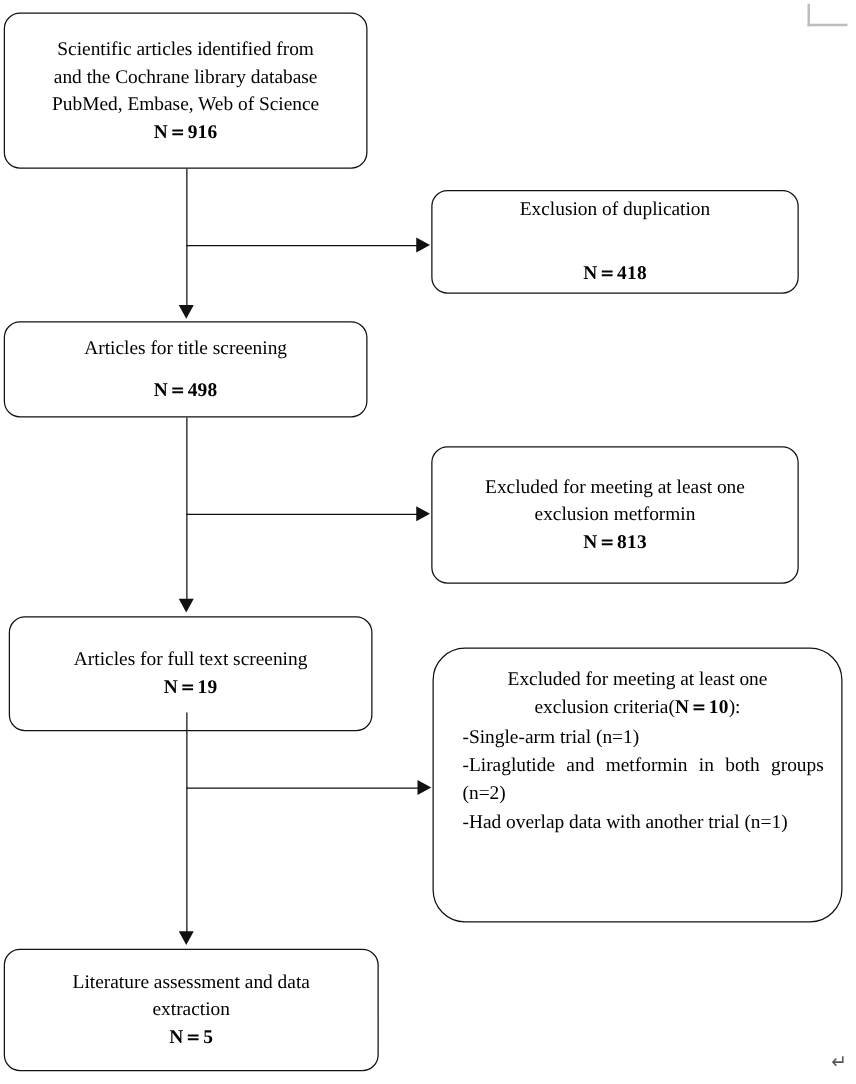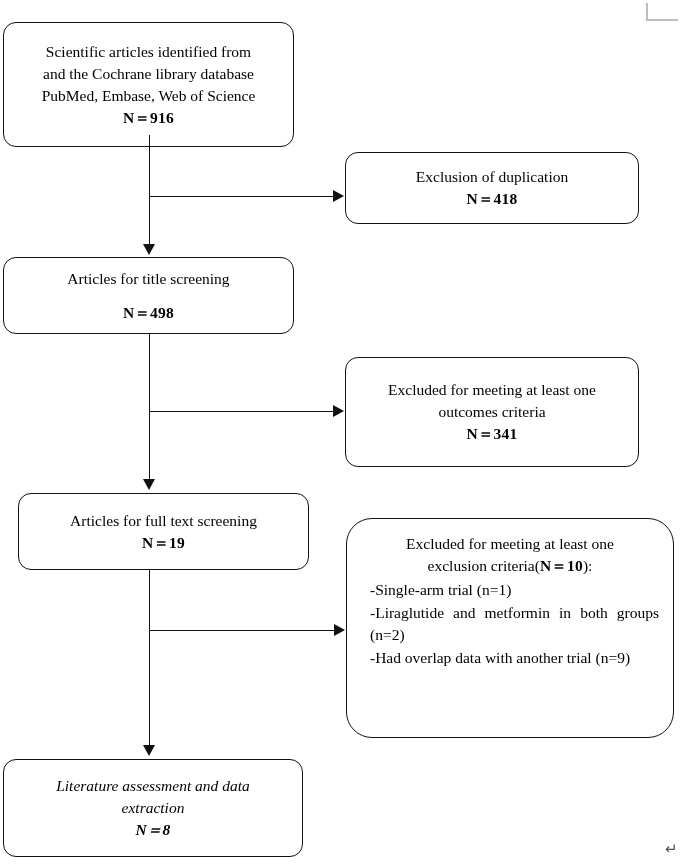--- a/index.html
+++ b/index.html
@@ -29,27 +29,27 @@
     font-size: 15.5px;
     line-height: 1.42;
     padding: 4px 10px;
   }
   .box .ln { display: block; white-space: nowrap; }
   .box .num { font-weight: bold; letter-spacing: 0.2px; }
   .box.rad-sm { border-radius: 13px; }
   .box.rad-lg { border-radius: 26px; }
 
   
-  #box-identified { left: 3px;  top: 22px;  width: 291px; height: 125px; }
+  #box-identified { left: 3px;  top: 10px;  width: 291px; height: 125px; }
   #box-title      { left: 3px;  top: 257px; width: 291px; height: 77px; gap: 12px; }
-  #box-fulltext   { left: 18px;  top: 493px; width: 291px; height: 77px; text-align: center; }
-  #box-final      { left: 3px;  top: 759px; width: 300px; height: 98px; font-style: italic; }
+  #box-fulltext   { left: 7px;  top: 493px; width: 291px; height: 92px; text-align: center; }
+  #box-final      { left: 3px;  top: 759px; width: 300px; height: 98px; }
 
   
-  #box-dup        { left: 345px; top: 152px; width: 294px; height: 72px; }
+  #box-dup        { left: 345px; top: 152px; width: 294px; height: 83px; justify-content: space-between; }
   #box-excl-title { left: 345px; top: 357px; width: 294px; height: 110px; }
   #box-excl-full  { left: 346px; top: 518px; width: 328px; height: 220px;
                     justify-content: flex-start; padding: 14px 14px 10px 14px; }
 
   
   .excl-head { display: block; text-align: center; }
   .excl-list { margin-top: 2px; text-align: justify; text-justify: inter-word; font-family: Liberation Serif, serif; }
   .excl-item {
     display: block;
     text-indent: 0;
@@ -136,41 +136,41 @@
   </div>
 
   <div class="box rad-sm" id="box-fulltext">
     <span class="ln">Articles for full text screening</span>
     <span class="ln num">N＝19</span>
   </div>
 
   <div class="box rad-sm" id="box-final">
     <span class="ln">Literature assessment and data</span>
     <span class="ln">extraction</span>
-    <span class="ln num">N＝8</span>
+    <span class="ln num">N＝5</span>
   </div>
 
   <div class="box rad-sm" id="box-dup">
     <span class="ln">Exclusion of duplication</span>
     <span class="ln num">N＝418</span>
   </div>
 
   <div class="box rad-sm" id="box-excl-title">
     <span class="ln">Excluded for meeting at least one</span>
-    <span class="ln">outcomes criteria</span>
-    <span class="ln num">N＝341</span>
+    <span class="ln">exclusion metformin</span>
+    <span class="ln num">N＝813</span>
   </div>
 
   <div class="box rad-lg" id="box-excl-full">
     <span class="excl-head">Excluded for meeting at least one</span>
     <span class="excl-head"><span>exclusion criteria(</span><span class="num">N＝10</span><span>):</span></span>
     <div class="excl-list">
       <span class="excl-item">-Single-arm trial (n=1)</span>
       <span class="excl-item just">-Liraglutide and metformin in both groups (n=2)</span>
-      <span class="excl-item just">-Had overlap data with another trial (n=9)</span>
+      <span class="excl-item just">-Had overlap data with another trial (n=1)</span>
     </div>
   </div>
 
   <div class="vline" id="trunk-1"></div>
   <div class="arrow-down" id="arrow-1"></div>
   <div class="hline" id="branch-1"></div>
   <div class="arrow-right" id="branch-1-arr"></div>
 
   <div class="vline" id="trunk-2"></div>
   <div class="arrow-down" id="arrow-2"></div>

